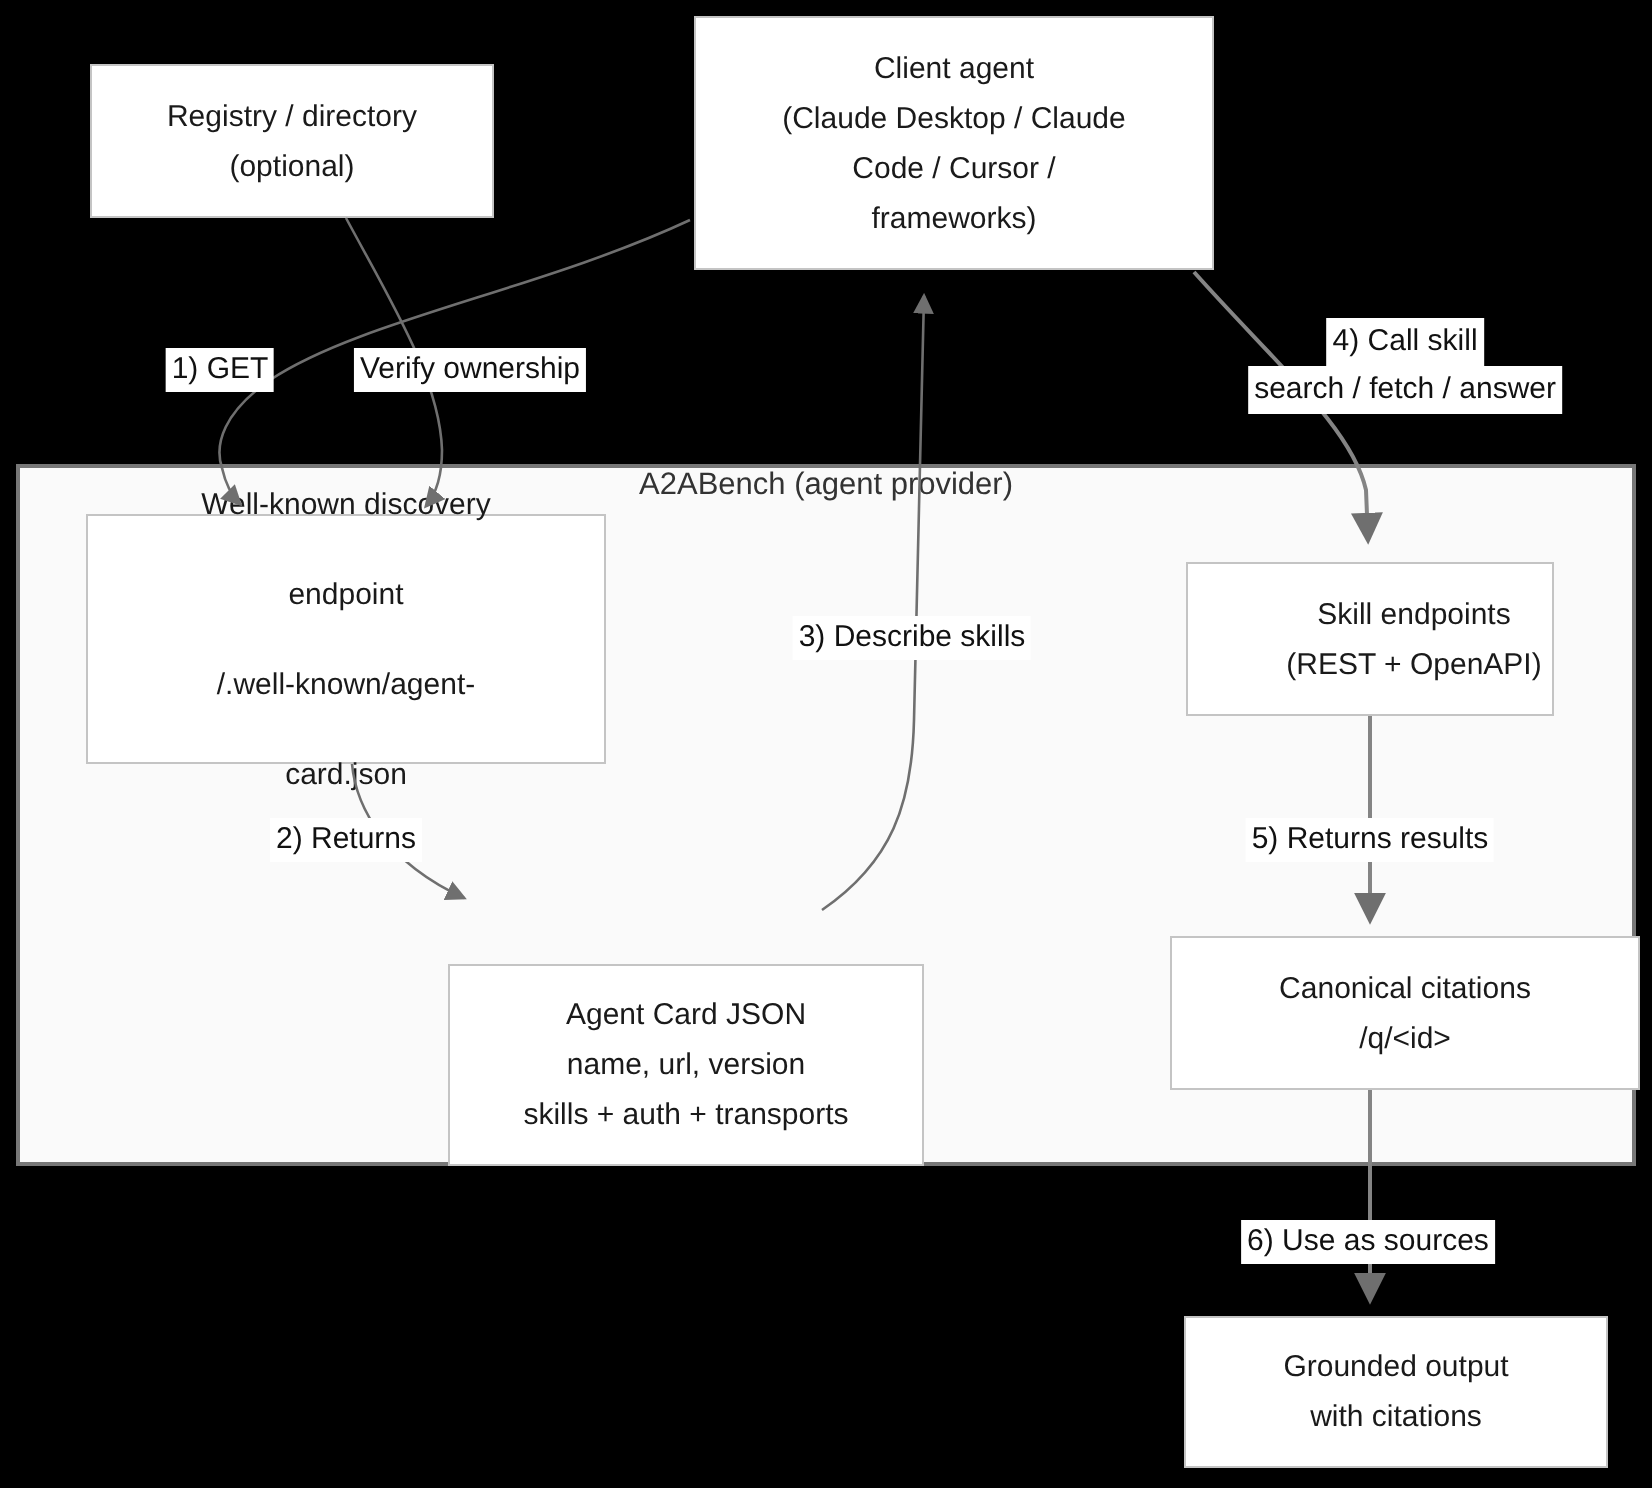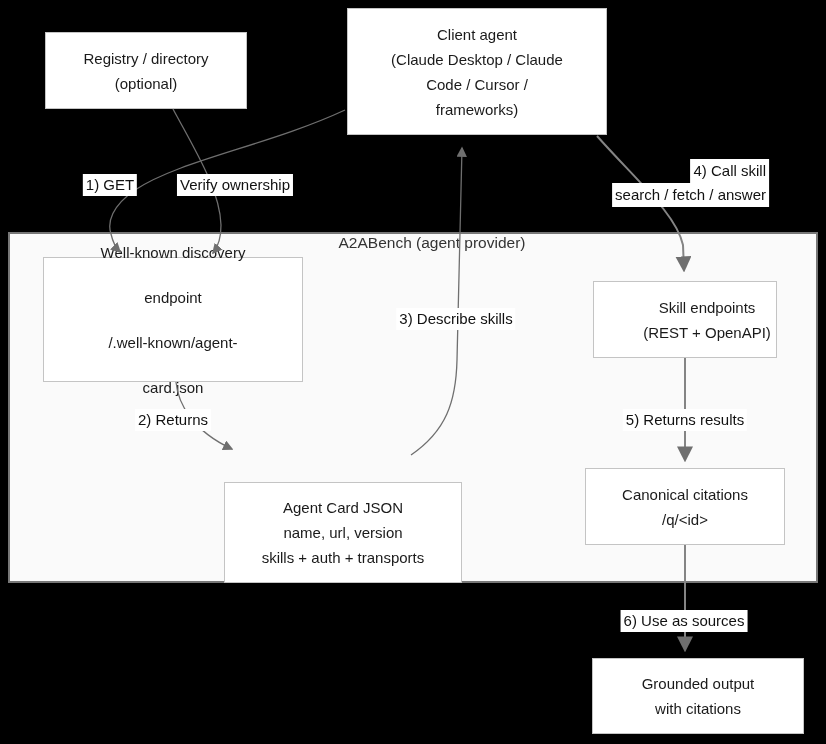--- a/index.html
+++ b/index.html
@@ -15,21 +15,21 @@
 
   .container {
     position: absolute;
     left: 8px; top: 232px; width: 810px; height: 351px;
     background: #fafafa;
     border: 2px solid #777777;
     z-index: 1;
   }
   .container-title {
     position: absolute;
-    left: 432px; top: 234px;
+    left: 413px; top: 234px;
     transform: translateX(-50%);
     font-size: 15.5px;
     color: #333333;
     white-space: nowrap;
     z-index: 2;
   }
 
   .node {
     position: absolute;
     background: #ffffff;
@@ -44,21 +44,21 @@
     color: #1a1a1a;
     z-index: 3;
   }
   .node span { display: block; white-space: nowrap; }
 
   #node-registry        { left: 45px;  top: 32px;  width: 202px; height: 77px; }
   #node-client-agent    { left: 347px; top: 8px;   width: 260px; height: 127px; }
   #node-well-known      { left: 43px;  top: 257px; width: 260px; height: 125px; gap: 20px; }
   #node-agent-card      { left: 224px; top: 482px; width: 238px; height: 101px; }
   #node-skill-endpoints { left: 593px; top: 281px; width: 184px; height: 77px; padding-left: 44px; }
-  #node-canonical       { left: 585px; top: 468px; width: 200px; height: 77px; }
+  #node-canonical       { left: 585px; top: 468px; width: 235px; height: 77px; }
   #node-grounded        { left: 592px; top: 658px; width: 212px; height: 76px; }
 
   svg.edges {
     position: absolute; inset: 0;
     width: 826px; height: 744px;
     z-index: 4;
     pointer-events: none;
   }
   .edge-thin  { fill: none; stroke: #6f6f6f; stroke-width: 1.3px; }
   .edge-thick { fill: none; stroke: #848484; stroke-width: 2px; }
@@ -70,21 +70,21 @@
     line-height: 22px;
     color: #111111;
     white-space: nowrap;
   }
   .edge-label span {
     background: #ffffff;
     padding: 0 3px;
     display: inline-block;
   }
   .center-x { transform: translateX(-50%); }
-  .right-x  { transform: translateX(-100%); text-align: right; }
+  .right-x  { transform: translateX(-100%); text-align: center; margin-left: 12px; }
 
   #label-get      { left: 110px; top: 174px; }
   #label-verify   { left: 223px; top: 174px; margin-left: 12px; }
   #label-call     { left: 769px; top: 159px; line-height: 24px; }
   #label-describe { left: 456px; top: 308px; }
   #label-returns  { left: 173px; top: 409px; }
   #label-results  { left: 685px; top: 409px; }
   #label-sources  { left: 684px; top: 610px; }
 </style>
 </head>

